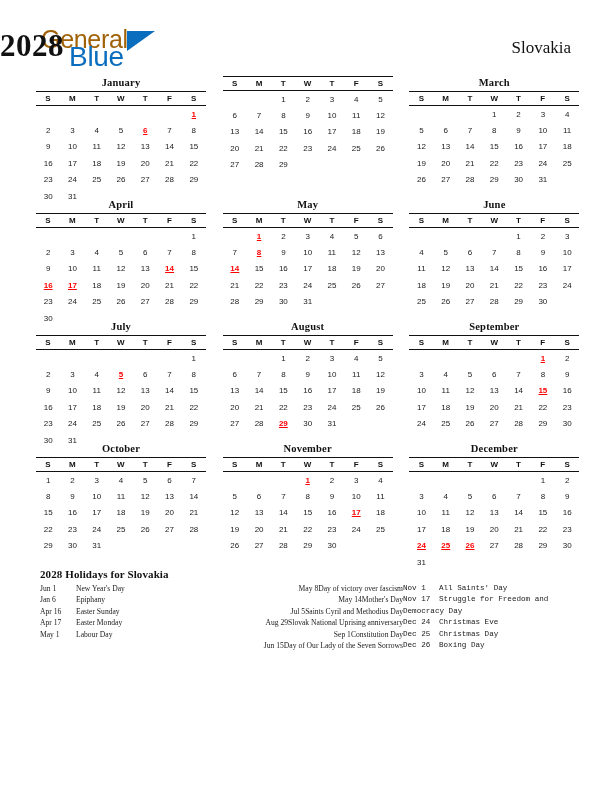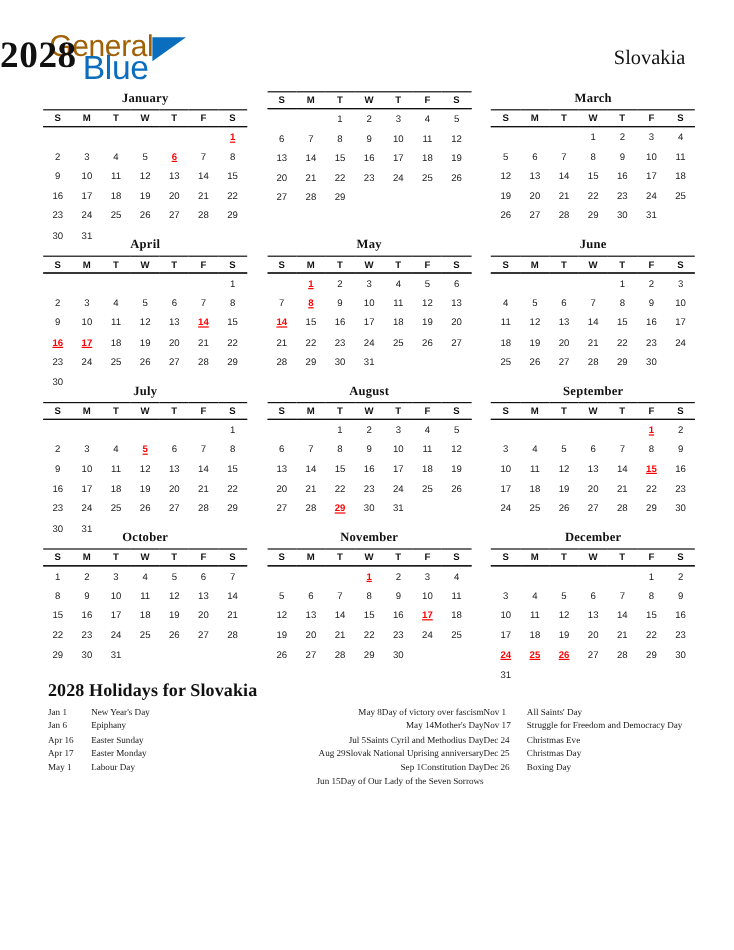--- a/index.html
+++ b/index.html
@@ -127,33 +127,33 @@
   }
   table.month-table td.empty { color: transparent; }
 
   
   #holidays {
     position: absolute;
     left: 40px; top: 568px;
     width: 545px;
   }
   #holidays-title {
-    font-size: 15px;
+    font-size: 11px;
     font-weight: 700;
     color: #111111;
     margin-bottom: 3px;
     letter-spacing: 0.1px;
   }
   #holiday-columns {
     display: flex;
     width: 545px;
   }
   .holiday-col { width: 181px; }
   .holiday-col.col2 { width: 182px; text-align: right; }
-  .holiday-col.col3 { width: 182px; }
+  .holiday-col.col3 { width: 182px; font-family: Liberation Mono, monospace; }
   .holiday-row {
     display: block;
     font-size: 7.6px;
     line-height: 11.4px;
     color: #1a1a1a;
   }
   .holiday-date {
     display: inline-block;
     width: 36px;
     vertical-align: top;
@@ -1038,21 +1038,21 @@
           </tr>
         </tbody>
       </table>
     </div>
   </div>
 
 <div id="holidays">
   <div id="holidays-title">2028 Holidays for Slovakia</div>
   <div id="holiday-columns">
       <div class="holiday-col col1">
-        <div class="holiday-row"><span class="holiday-date">Jan 1</span><span class="holiday-name">New Year's Day</span></div>
+        <div class="holiday-row"><span class="holiday-date">Jun 1</span><span class="holiday-name">New Year's Day</span></div>
         <div class="holiday-row"><span class="holiday-date">Jan 6</span><span class="holiday-name">Epiphany</span></div>
         <div class="holiday-row"><span class="holiday-date">Apr 16</span><span class="holiday-name">Easter Sunday</span></div>
         <div class="holiday-row"><span class="holiday-date">Apr 17</span><span class="holiday-name">Easter Monday</span></div>
         <div class="holiday-row"><span class="holiday-date">May 1</span><span class="holiday-name">Labour Day</span></div>
       </div>
       <div class="holiday-col col2">
         <div class="holiday-row"><span class="holiday-date">May 8</span><span class="holiday-name">Day of victory over fascism</span></div>
         <div class="holiday-row"><span class="holiday-date">May 14</span><span class="holiday-name">Mother's Day</span></div>
         <div class="holiday-row"><span class="holiday-date">Jul 5</span><span class="holiday-name">Saints Cyril and Methodius Day</span></div>
         <div class="holiday-row"><span class="holiday-date">Aug 29</span><span class="holiday-name">Slovak National Uprising anniversary</span></div>

